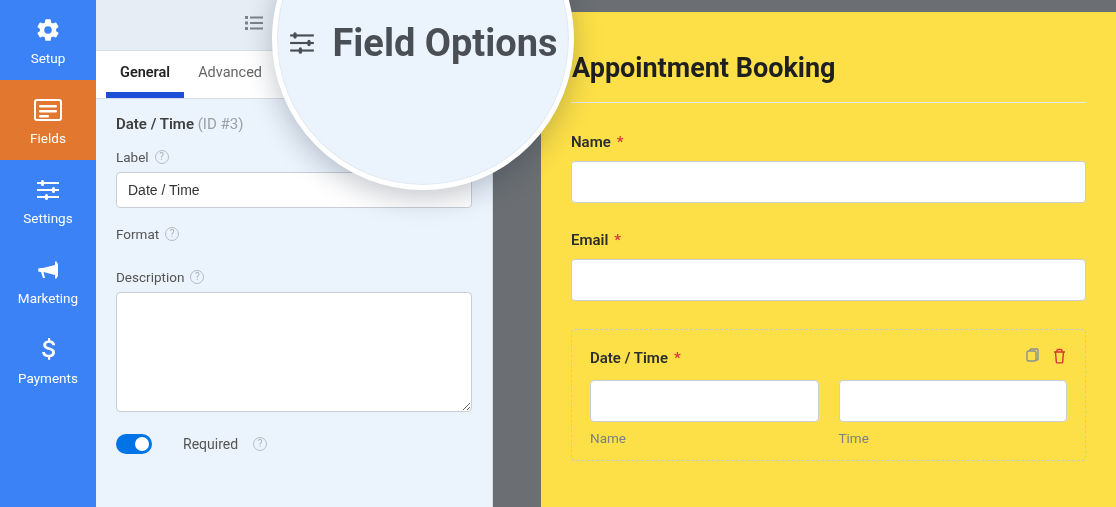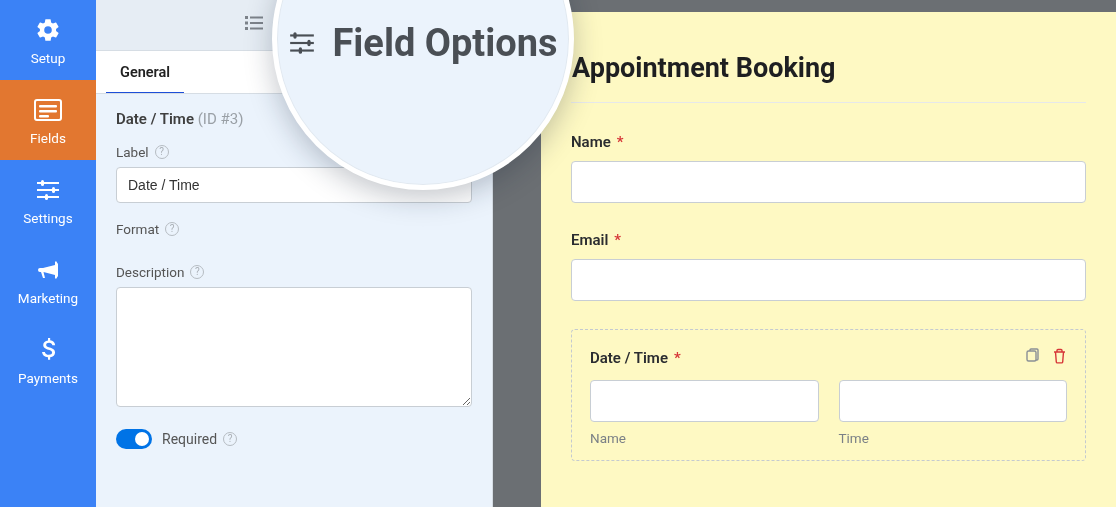--- a/index.html
+++ b/index.html
@@ -82,21 +82,21 @@
   .sub-tab {
     padding: 13px 14px 11px;
     font-size: 14.5px;
     color: #666;
     cursor: pointer;
     border-bottom: 3px solid transparent;
   }
   .sub-tab.active {
     color: #222;
     font-weight: 600;
-    border-bottom: 1px solid #1d4ed8;
+    border-bottom: 6px solid #1d4ed8;
   }
   .field-meta {
     padding: 16px 20px 8px;
     font-size: 15px;
     color: #3f3f3f;
     font-weight: 600;
   }
   .field-meta .idtag { color: #9aa0a6; font-weight: 400; }
   .form-row { padding: 8px 20px 2px; }
   .form-row label.small {
@@ -129,36 +129,36 @@
     padding: 16px 20px 8px;
   }
   .toggle {
     width: 36px; height: 20px; background: #0073e6; border-radius: 999px;
     position: relative; cursor: pointer;
   }
   .toggle::after {
     content:""; position:absolute; width:14px; height:14px; border-radius:50%;
     background:#fff; top:3px; right:3px;
   }
-  .toggle-label { font-size: 14px; color: #555; display:flex; align-items:center; gap:6px; }
+  .toggle-label { font-size: 14px; color: #555; display:flex; align-items:center; gap:15px;margin-left:21px; }
 
   
   .canvas {
     flex: 1;
     background: #6b6f73;
     position: relative;
     padding-left: 24px;
   }
   .preview {
     position: absolute;
     left: 48px;
     top: 12px;
     right: 0;
     bottom: 0;
-    background: #fef9c3;
+    background: #fde047;
     padding: 40px 30px 10px 30px;
   }
   .preview h1 {
     font-size: 27px;
     font-weight: 700;
     color: #1e1f21;
     margin-bottom: 18px;
     padding-left: 1px;
   }
   .divider { height:1px; background:#e6e8ea; margin: 4px 0 30px; }
@@ -282,20 +282,21 @@
               <rect x="0" y="11" width="3" height="3"></rect>
               <rect x="5" y="11.5" width="13" height="2"></rect>
             </svg>
         </span>
         <span>Add Fields</span>
       </div>
     </div>
 
     <div class="sub-tabs">
       <div class="sub-tab active">General</div>
+      <div class="sub-tab">Advanced</div>
     </div>
 
     <div class="field-meta">
       <span>Date / Time</span>
       <span class="idtag">(ID #3)</span>
     </div>
 
     <div class="form-row">
       <label class="small">
         <span>Label</span>

